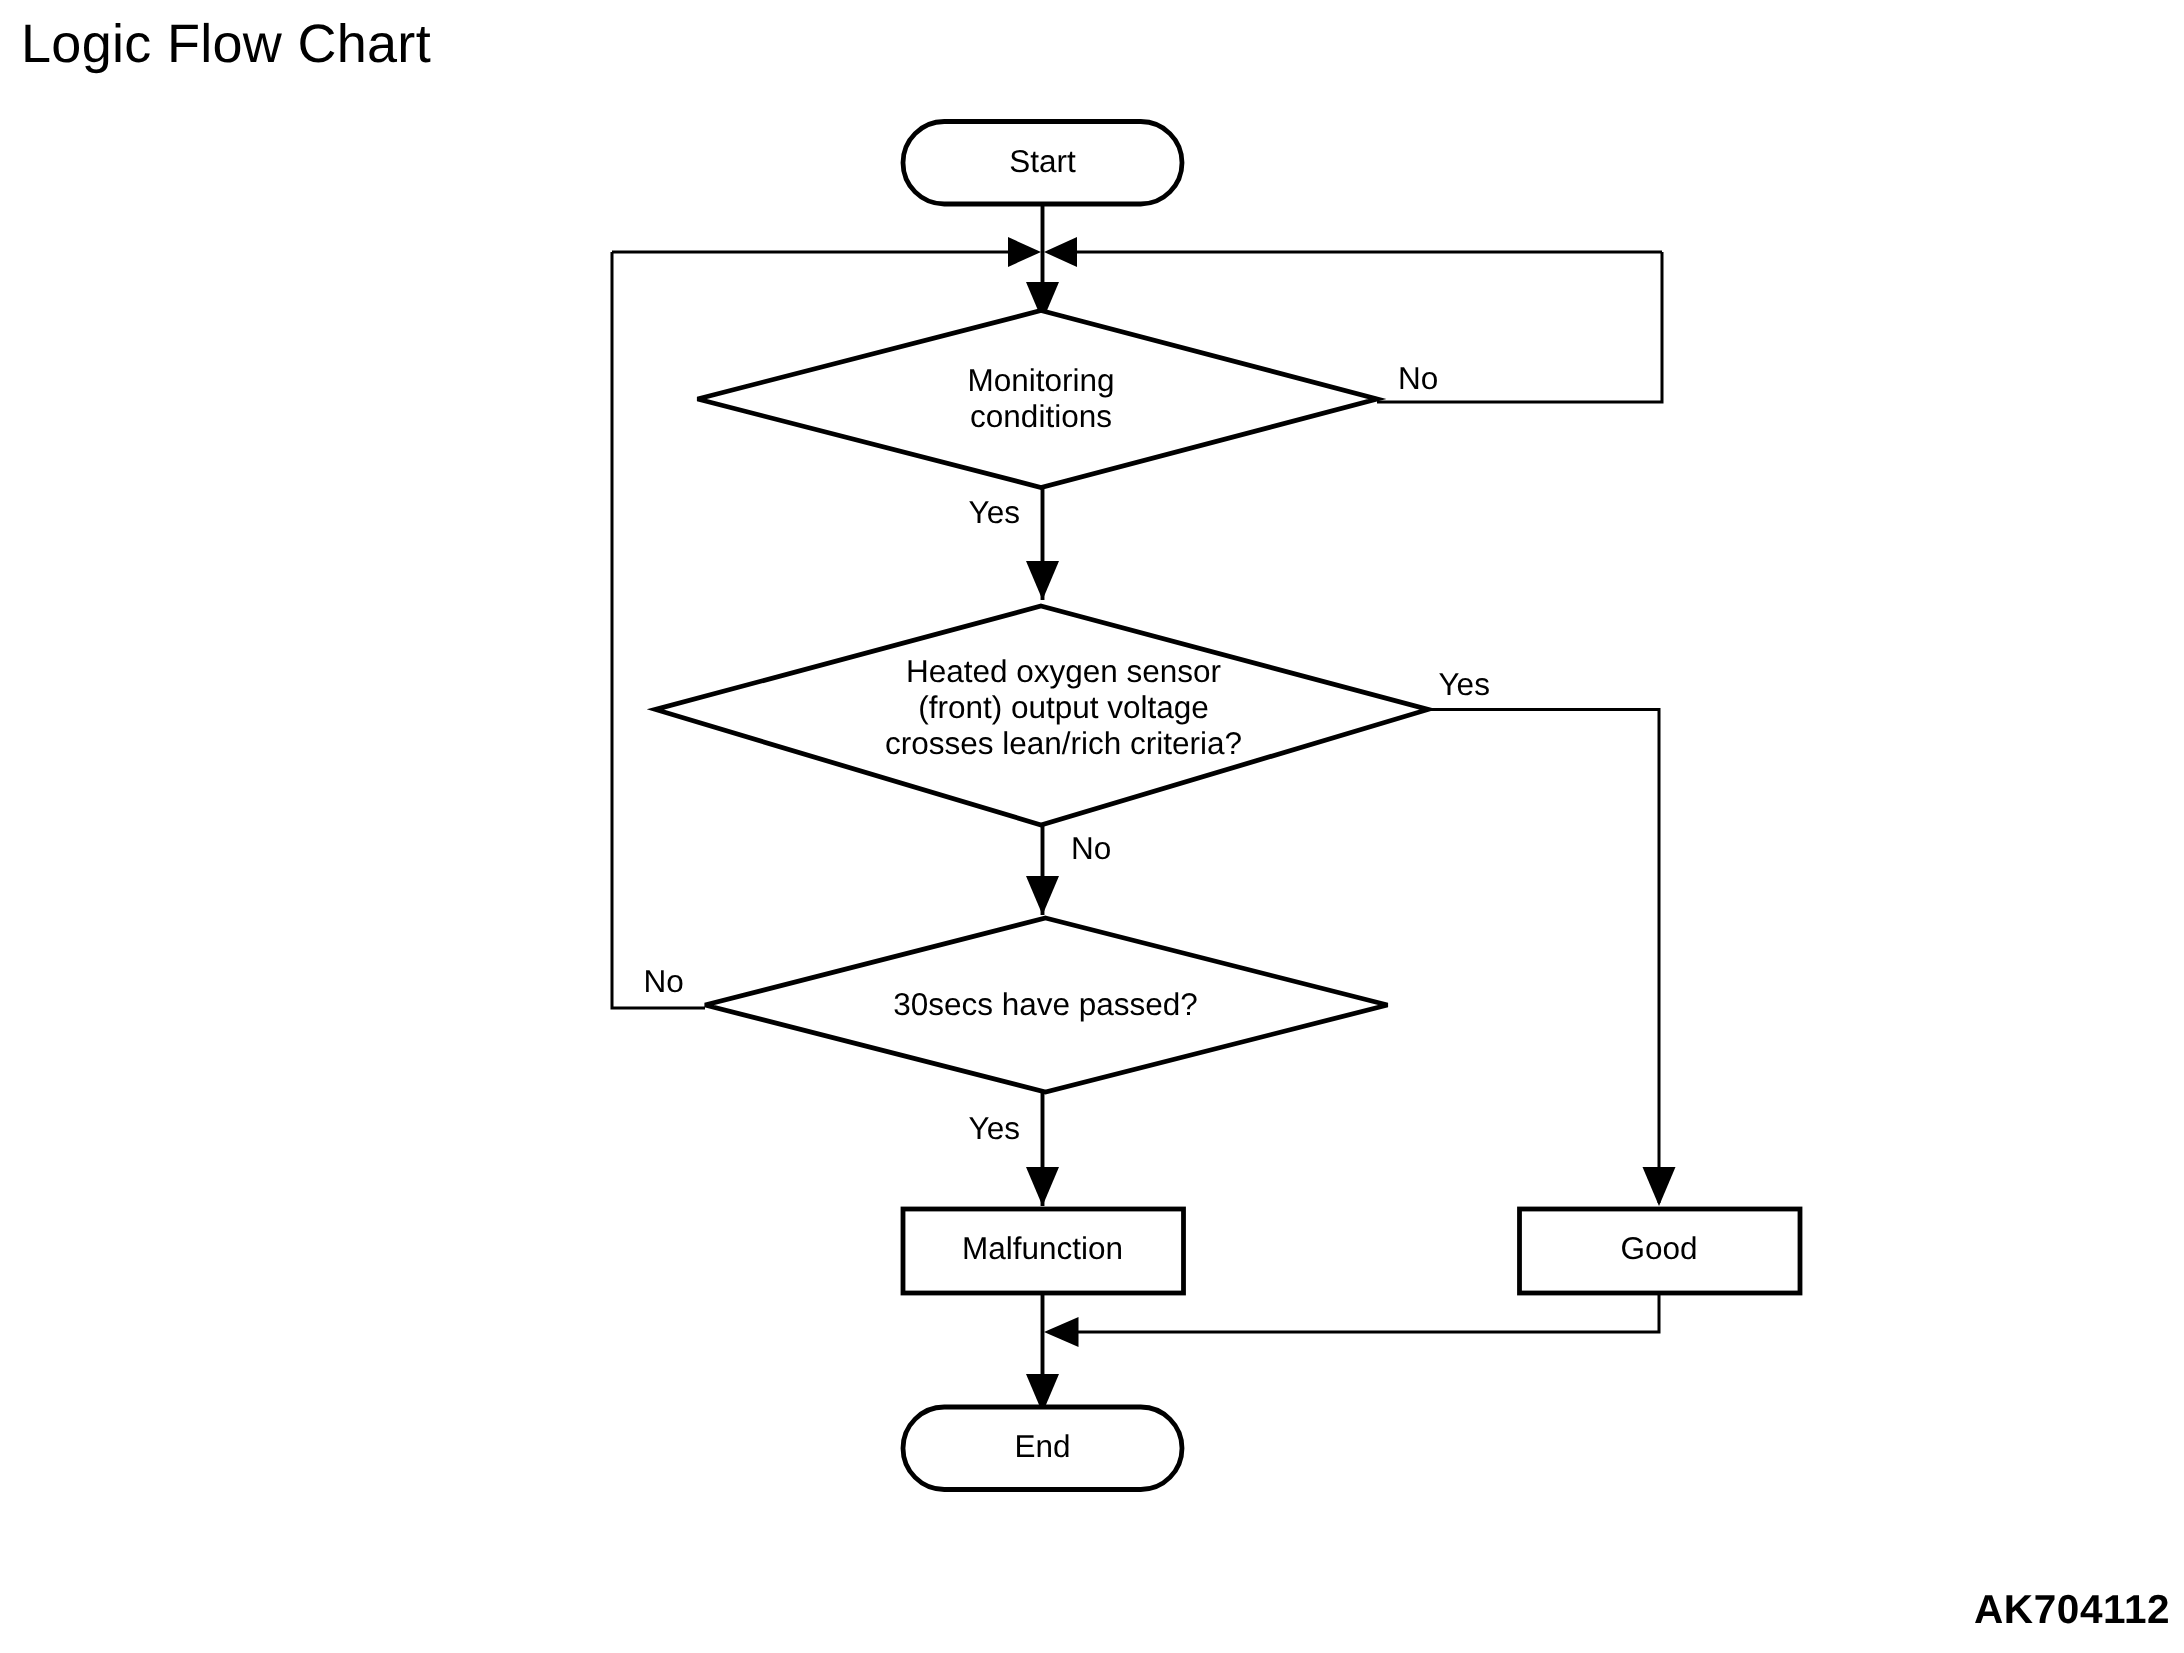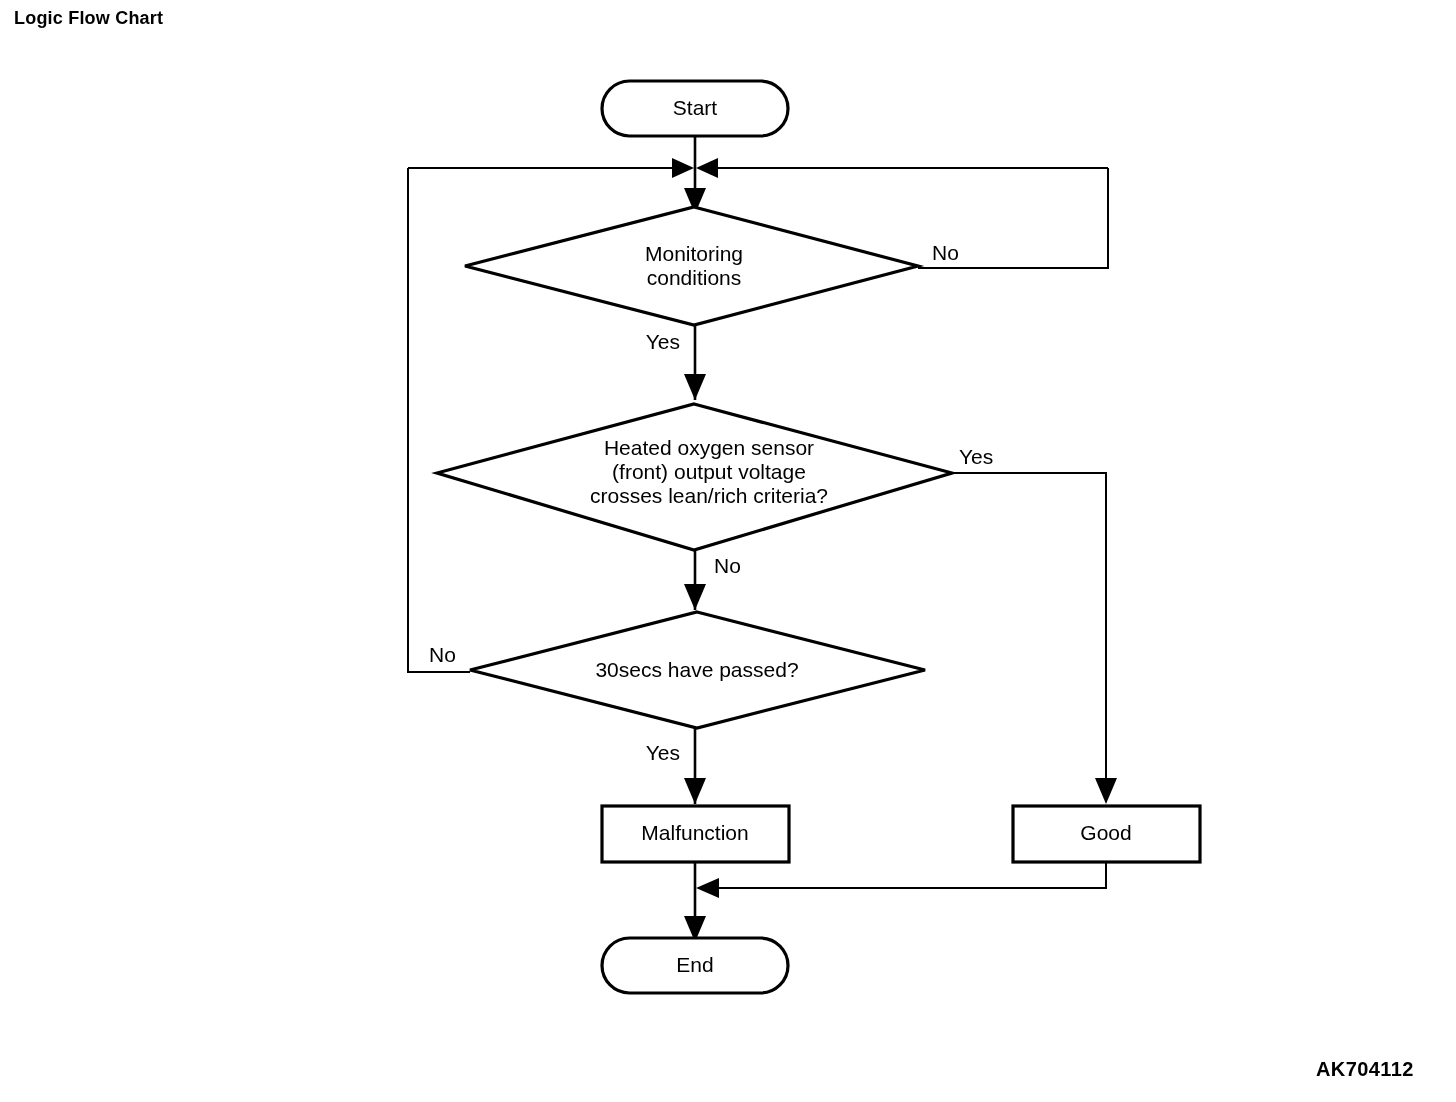--- a/index.html
+++ b/index.html
@@ -12,30 +12,30 @@
     height: 1102px;
     font-family: "Liberation Sans", sans-serif;
     color: #000000;
     position: relative;
     overflow: hidden;
   }
   #page-title {
     position: absolute;
     left: 14px;
     top: 8px;
-    font-size: 18px;
-    font-weight: bold;
+    font-size: 36px;
+    font-weight: normal;
     letter-spacing: 0.2px;
     white-space: nowrap;
   }
   #figure-code {
     position: absolute;
     left: 1316px;
     top: 1058px;
-    font-size: 20px;
+    font-size: 27px;
     font-weight: bold;
     letter-spacing: 0.4px;
     white-space: nowrap;
   }
   #flowchart-svg {
     position: absolute;
     left: 0;
     top: 0;
   }
   .node-text {

